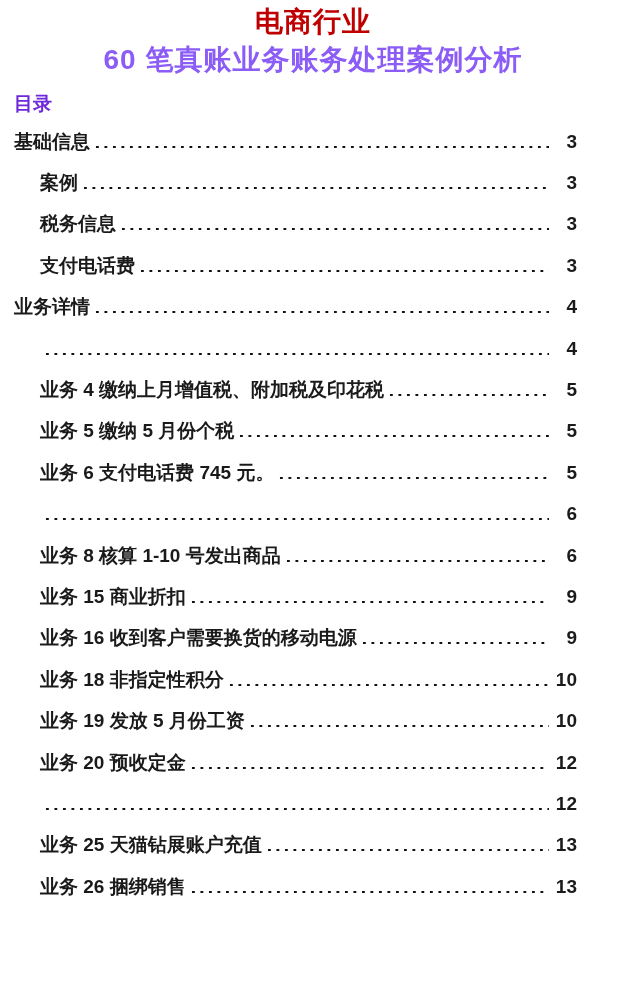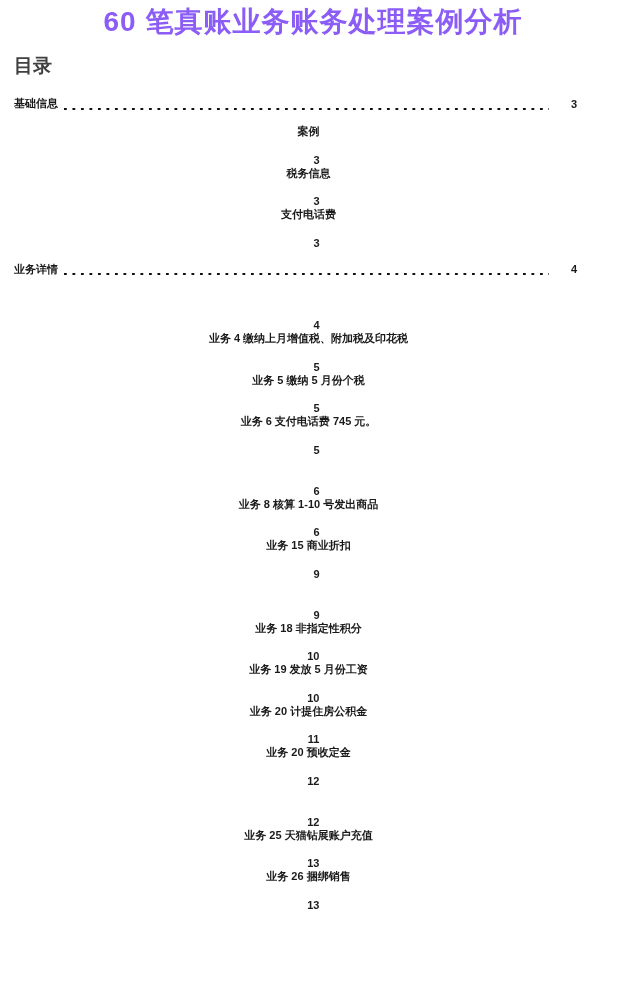--- a/index.html
+++ b/index.html
@@ -29,26 +29,26 @@
     line-height: 26px;
   }
 
   .toc-list { margin-top: 4px; }
 
   .toc-row {
     display: flex;
     align-items: center;
     height: 41.4px;
     padding-right: 49px;
-    font-size: 11px;
+    font-size: 19px;
     font-weight: bold;
     cursor: pointer;
   }
   .toc-row.level-1 { padding-left: 14px; }
-  .toc-row.level-2 { padding-left: 40px; flex-direction: column; }
+  .toc-row.level-2 { padding-left: 40px; }
 
   .toc-label { white-space: nowrap; flex: 0 0 auto; }
 
   .toc-dots {
     flex: 1 1 auto;
     height: 4px;
     margin: 0 6px 0 5px;
     align-self: center;
     position: relative;
     top: 5px;
@@ -63,24 +63,25 @@
     text-align: right;
     white-space: nowrap;
   }
 </style>
 </head>
 <body>
 
 <div class="doc-page">
 
   <div class="titles">
+    <div class="title-line" style="color: rgb(192, 0, 0);">电商行业</div>
     <div class="title-line" style="color: #8b5cf6;">60 笔真账业务账务处理案例分析</div>
   </div>
 
-  <div class="toc-heading" style="color: #404040;">目录</div>
+  <div class="toc-heading" style="color: #6d28d9;">目录</div>
 
   <div class="toc-list">
       <div class="toc-row level-1">
       <span class="toc-label">基础信息</span>
       <span class="toc-dots"></span>
       <span class="toc-page-num">3</span>
     </div>
       <div class="toc-row level-2">
       <span class="toc-label">案例</span>
       <span class="toc-dots"></span>
@@ -128,37 +129,33 @@
       <span class="toc-label">业务 8 核算 1-10 号发出商品</span>
       <span class="toc-dots"></span>
       <span class="toc-page-num">6</span>
     </div>
       <div class="toc-row level-2">
       <span class="toc-label">业务 15 商业折扣</span>
       <span class="toc-dots"></span>
       <span class="toc-page-num">9</span>
     </div>
       <div class="toc-row level-2">
+      <span class="toc-label">业务 16 收到客户需要换货的移动电源</span>
       <span class="toc-dots"></span>
       <span class="toc-page-num">9</span>
     </div>
       <div class="toc-row level-2">
       <span class="toc-label">业务 18 非指定性积分</span>
       <span class="toc-dots"></span>
       <span class="toc-page-num">10</span>
     </div>
       <div class="toc-row level-2">
       <span class="toc-label">业务 19 发放 5 月份工资</span>
       <span class="toc-dots"></span>
       <span class="toc-page-num">10</span>
-    </div>
-      <div class="toc-row level-2">
-      <span class="toc-label">业务 20 计提住房公积金</span>
-      <span class="toc-dots"></span>
-      <span class="toc-page-num">11</span>
     </div>
       <div class="toc-row level-2">
       <span class="toc-label">业务 20 预收定金</span>
       <span class="toc-dots"></span>
       <span class="toc-page-num">12</span>
     </div>
       <div class="toc-row level-2">
       <span class="toc-dots"></span>
       <span class="toc-page-num">12</span>
     </div>

